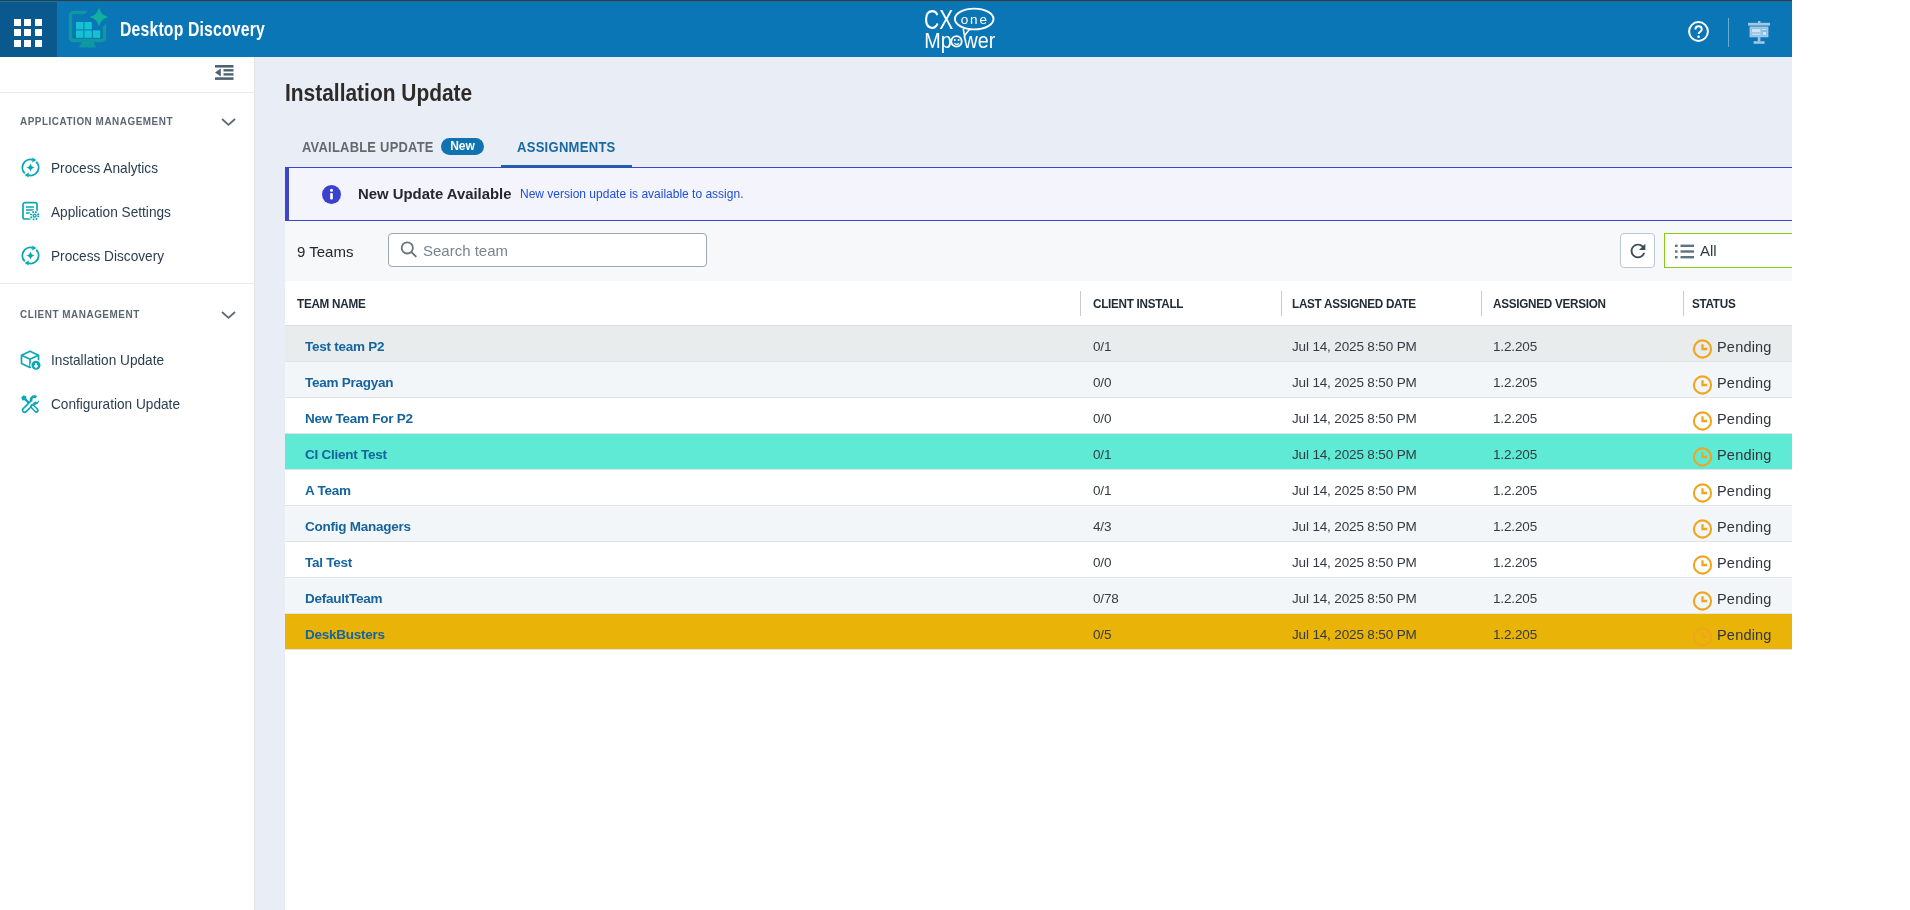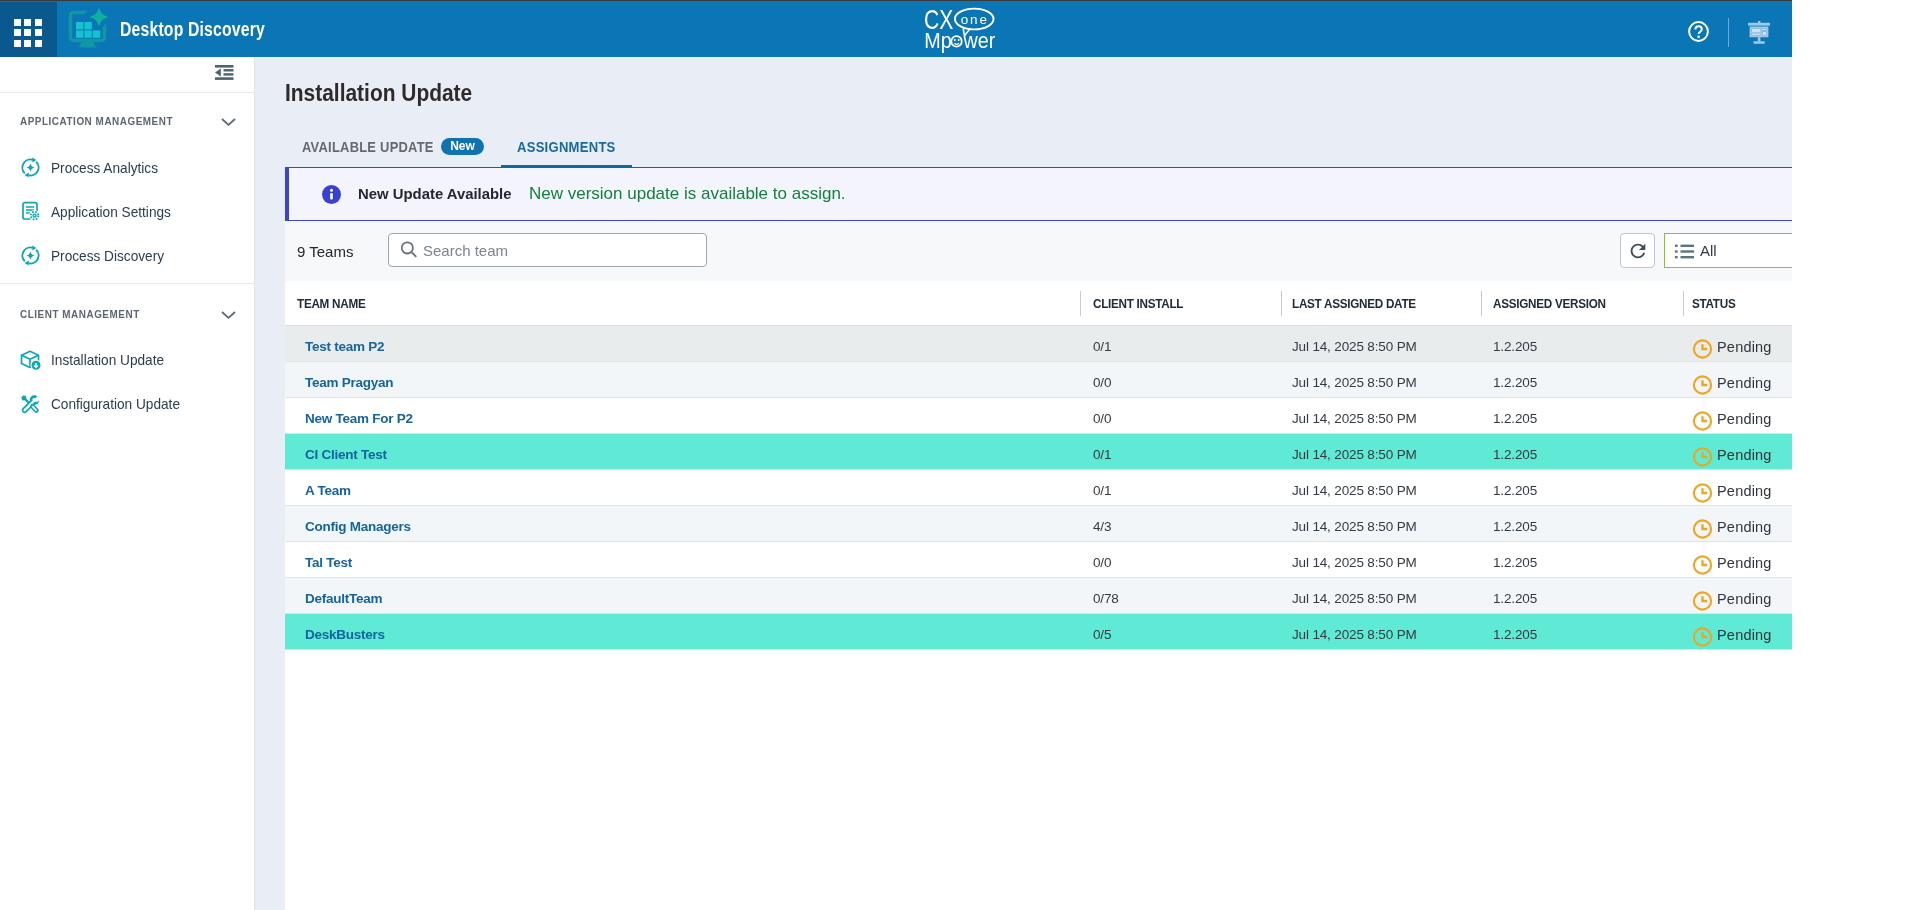--- a/index.html
+++ b/index.html
@@ -25,21 +25,21 @@
 
   
   #title { position:absolute; left:285px; top:80px; font-size:23px; font-weight:bold; color:#2d2a27; transform:scaleX(0.91); transform-origin:0 50%; }
   #tab1 { position:absolute; left:302px; top:138px; font-size:15px; font-weight:bold; color:#66696c; letter-spacing:0.3px; transform:scaleX(0.86); transform-origin:0 50%; }
   #badge { position:absolute; left:441px; top:138px; width:43px; height:17px; border-radius:9px; background:#0f73b1; color:#fff; font-size:12px; font-weight:bold; text-align:center; line-height:17px; }
   #tab2 { position:absolute; left:517px; top:138px; font-size:15px; font-weight:bold; color:#19699f; letter-spacing:0.3px; transform:scaleX(0.87); transform-origin:0 50%; }
   #tabline { position:absolute; left:501px; top:165px; width:131px; height:3px; background:#15689e; }
 
   #banner { position:absolute; left:285px; top:167px; width:1596px; height:54px; background:#f4f4fc; border:1px solid #3d45cb; border-left:4px solid #3d45cb; }
   #banner .b1 { position:absolute; left:69px; top:0; height:52px; display:flex; align-items:center; font-size:15.5px; font-weight:bold; color:#26262e; transform:scaleX(0.96); transform-origin:0 50%; }
-  #banner .b2 { position:absolute; left:231px; top:0; height:52px; display:flex; align-items:center; font-size:17px; color:#15803d;margin-left:9px; }
+  #banner .b2 { position:absolute; left:231px; top:0; height:52px; display:flex; align-items:center; font-size:12px; color:#1d4ed8; }
 
   #card { position:absolute; left:285px; top:221px; width:1595px; height:689px; background:#fff; }
   #toolbar { position:absolute; left:0; top:0; width:1595px; height:60px; background:#f7f8fa; }
   #nteams { position:absolute; left:12px; top:0; height:60px; display:flex; align-items:center; font-size:15px; color:#22282e; }
   #search { position:absolute; left:103px; top:12px; width:319px; height:34px; background:#fff; border:1px solid #9ba7b1; border-radius:4px; }
   #search span { position:absolute; left:34px; top:0; height:32px; display:flex; align-items:center; font-size:15px; color:#78848e; }
   #refresh { position:absolute; left:1335px; top:12px; width:35px; height:35px; background:#fff; border:1px solid #bac8d3; border-radius:4px; }
   #filter { position:absolute; left:1379px; top:12px; width:189px; height:35px; background:#fff; border:1px solid #84cc16; border-radius:0; }
   #filter span { position:absolute; left:35px; top:0; height:33px; display:flex; align-items:center; font-size:15px; color:#2e3b45; }
 
@@ -354,21 +354,21 @@
       <div class="c name" style="left:20px;">DefaultTeam</div>
         <div class="c" style="left:808px;">0/78</div>
         <div class="c" style="left:1007px;">Jul 14, 2025 8:50 PM</div>
         <div class="c" style="left:1208px;">1.2.205</div>
         <svg class="clock" style="left:1407px;" width="21" height="36" viewBox="0 0 21 36">
           <circle cx="10.5" cy="18" r="8.6" fill="none" stroke="#efa51d" stroke-width="2.1"></circle>
           <path d="M10.5 13.2 L10.5 18 L15.2 18" fill="none" stroke="#efa51d" stroke-width="2.3"></path>
         </svg>
         <div class="pend">Pending</div>
     </div>
-    <div class="row" style="top:393px;background:#5eead4;">
+    <div class="row" style="top:393px;background:#eab308;">
       <div class="c name" style="left:20px;">DeskBusters</div>
         <div class="c" style="left:808px;">0/5</div>
         <div class="c" style="left:1007px;">Jul 14, 2025 8:50 PM</div>
         <div class="c" style="left:1208px;">1.2.205</div>
         <svg class="clock" style="left:1407px;" width="21" height="36" viewBox="0 0 21 36">
           <circle cx="10.5" cy="18" r="8.6" fill="none" stroke="#efa51d" stroke-width="2.1"></circle>
           <path d="M10.5 13.2 L10.5 18 L15.2 18" fill="none" stroke="#efa51d" stroke-width="2.3"></path>
         </svg>
         <div class="pend">Pending</div>
     </div>

